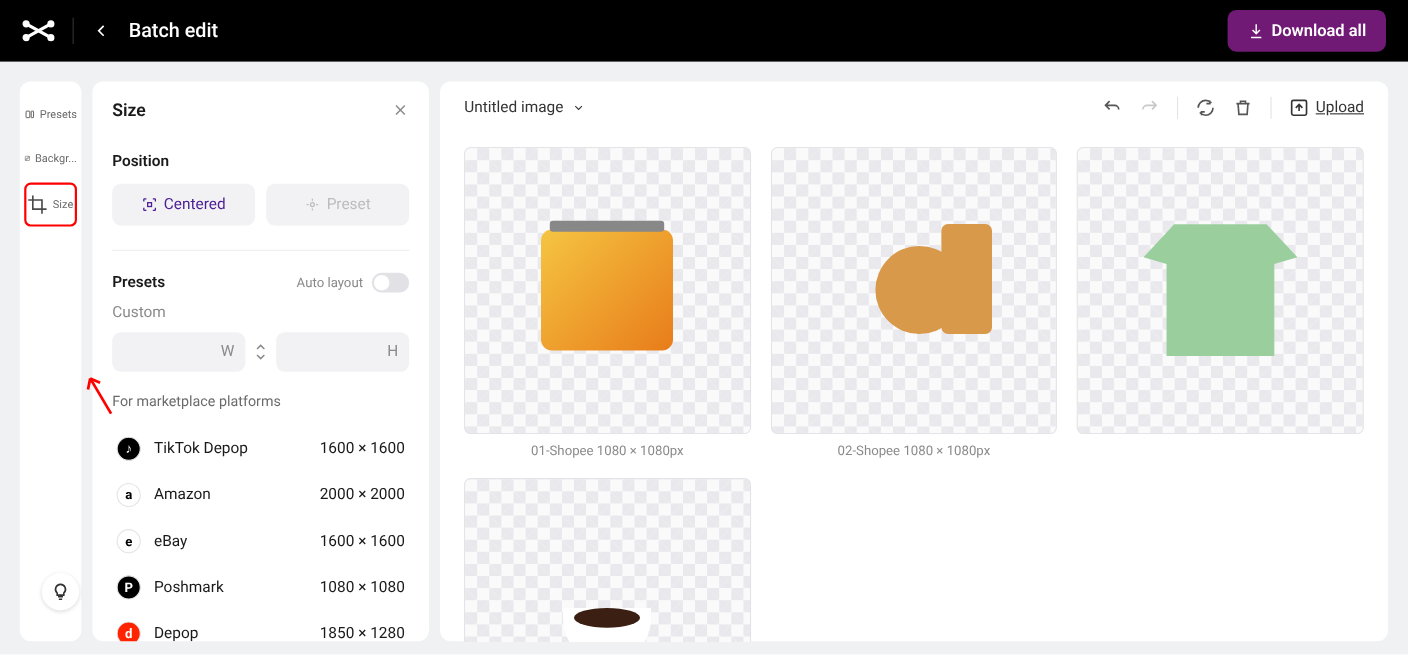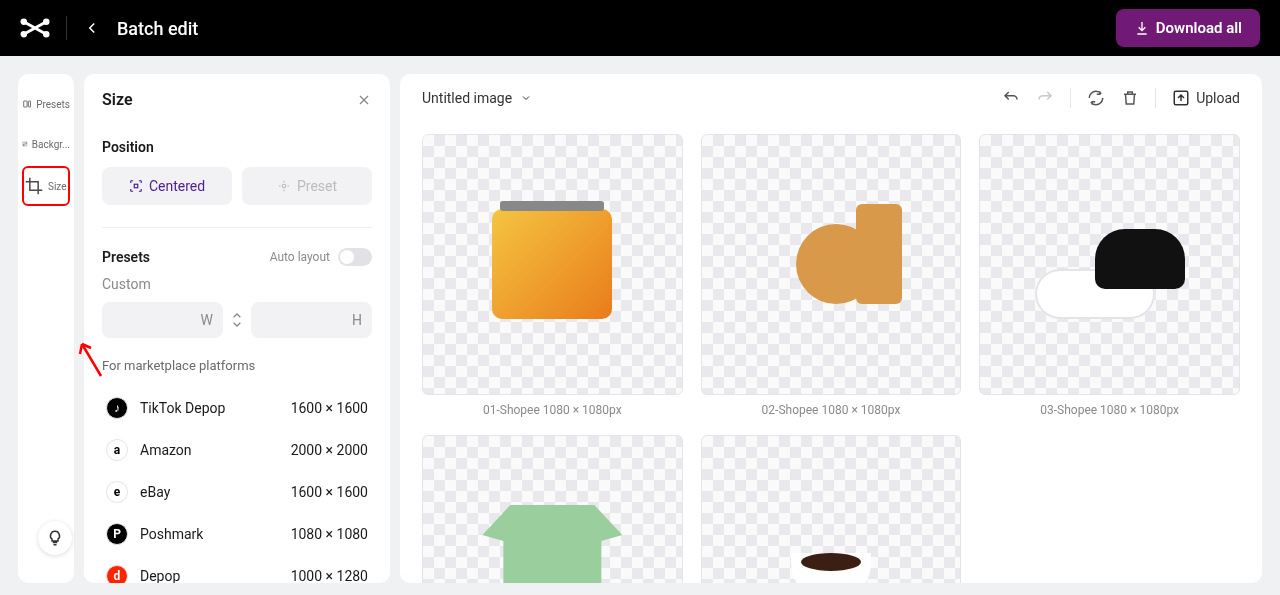--- a/index.html
+++ b/index.html
@@ -41,21 +41,21 @@
 .mp-icon { width:22px; height:22px; border-radius:50%; display:flex; align-items:center; justify-content:center; font-size:12px; font-weight:700; }
 .mp-name { font-size:14px; color:#1a1a1a; }
 .mp-dims { font-size:14px; color:#1a1a1a; }
 
 .canvas { flex:1; background:#fff; border-radius:10px; padding:14px 22px 0 22px; display:flex; flex-direction:column; overflow:hidden; }
 .canvas-top { display:flex; justify-content:space-between; align-items:center; margin-bottom:26px; }
 .c-title { font-size:14px; color:#333; display:flex; align-items:center; gap:8px; cursor:pointer; }
 .c-tools { display:flex; align-items:center; gap:16px; color:#555; }
 .c-tools .dim { color:#c8c8c8; }
 .c-tools svg { width:18px; height:18px; cursor:pointer; }
-.upload-btn { display:flex; align-items:center; gap:6px; font-size:14px; color:#333; cursor:pointer; }
+.upload-btn { display:flex; align-items:center; gap:6px; font-size:14px; color:#333; cursor:pointer;text-decoration:underline; }
 .grid { display:grid; grid-template-columns:repeat(3, 1fr); gap:18px; overflow:auto; flex:1; }
 .cell { display:flex; flex-direction:column; align-items:center; gap:8px; }
 .thumb { width:100%; aspect-ratio:1/1; border:1px solid #e4e4e8; border-radius:6px; position:relative; overflow:hidden;
   background-image:
     linear-gradient(45deg,#e9e9ed 25%,transparent 25%),
     linear-gradient(-45deg,#e9e9ed 25%,transparent 25%),
     linear-gradient(45deg,transparent 75%,#e9e9ed 75%),
     linear-gradient(-45deg,transparent 75%,#e9e9ed 75%);
   background-size:22px 22px;
   background-position:0 0,0 11px,11px -11px,-11px 0;
@@ -209,21 +209,21 @@
             <div class="mp-icon" style="background:#000;color:#fff;border:1px solid #e4e4e8">P</div>
             <span class="mp-name">Poshmark</span>
           </div>
           <span class="mp-dims">1080 × 1080</span>
         </div>
         <div class="mp-item">
           <div class="mp-left">
             <div class="mp-icon" style="background:#ff2300;color:#fff;border:1px solid #e4e4e8">d</div>
             <span class="mp-name">Depop</span>
           </div>
-          <span class="mp-dims">1000 × 1280</span>
+          <span class="mp-dims">1850 × 1280</span>
         </div>
       </div>
   </div>
 
   <div class="canvas">
     <div class="canvas-top">
       <div class="c-title">
         <span>Untitled image</span>
         <svg width="12" height="12" viewBox="0 0 24 24" fill="none" stroke="currentColor" stroke-width="2">
             <path d="M6 9l6 6 6-6"></path>
@@ -264,29 +264,20 @@
           <div class="thumb">
             <div class="biscuits" style="position:relative">
               <div class="b1"></div>
               <div class="b2"></div>
             </div>
           </div>
           <div class="cap">02-Shopee 1080 × 1080px</div>
         </div>
         <div class="cell">
           <div class="thumb">
-            <div class="shoe">
-              <div class="sh1"></div>
-              <div class="sh2"></div>
-            </div>
-          </div>
-          <div class="cap">03-Shopee 1080 × 1080px</div>
-        </div>
-        <div class="cell">
-          <div class="thumb">
             <div class="shirt"></div>
           </div>
         </div>
         <div class="cell">
           <div class="thumb">
             <div class="cup">
               <div class="saucer"></div>
               <div class="coffee"></div>
             </div>
           </div>

